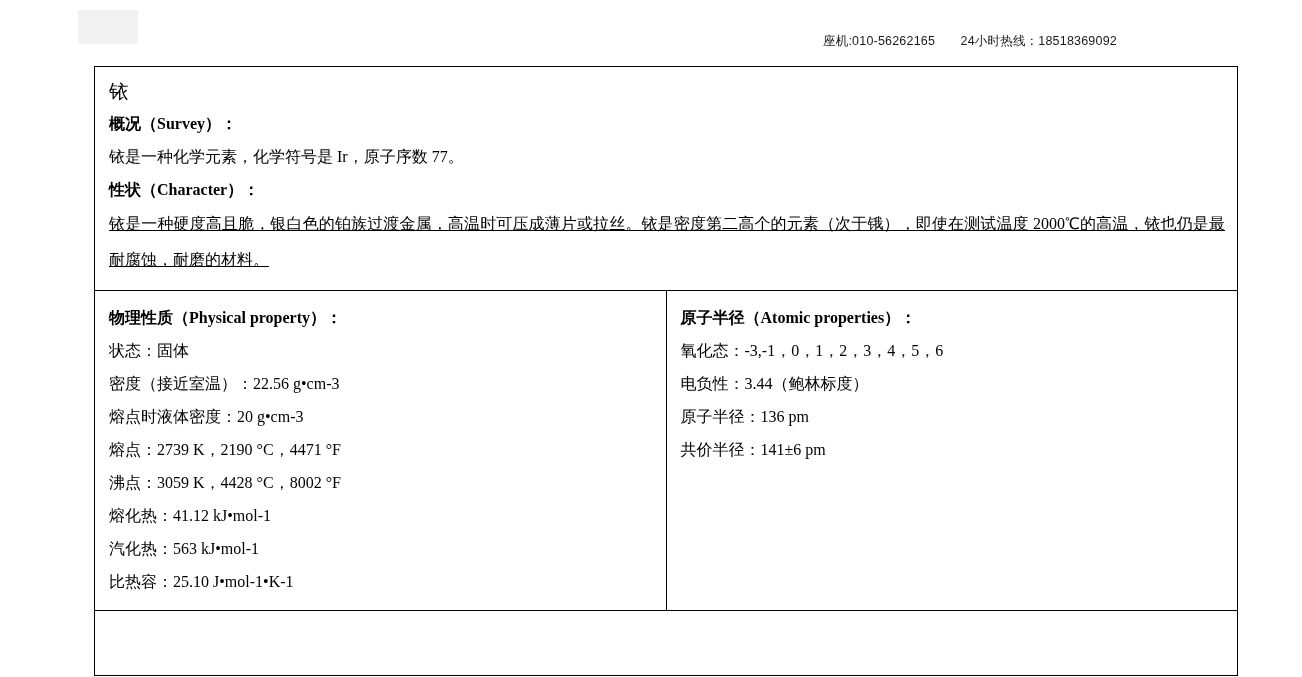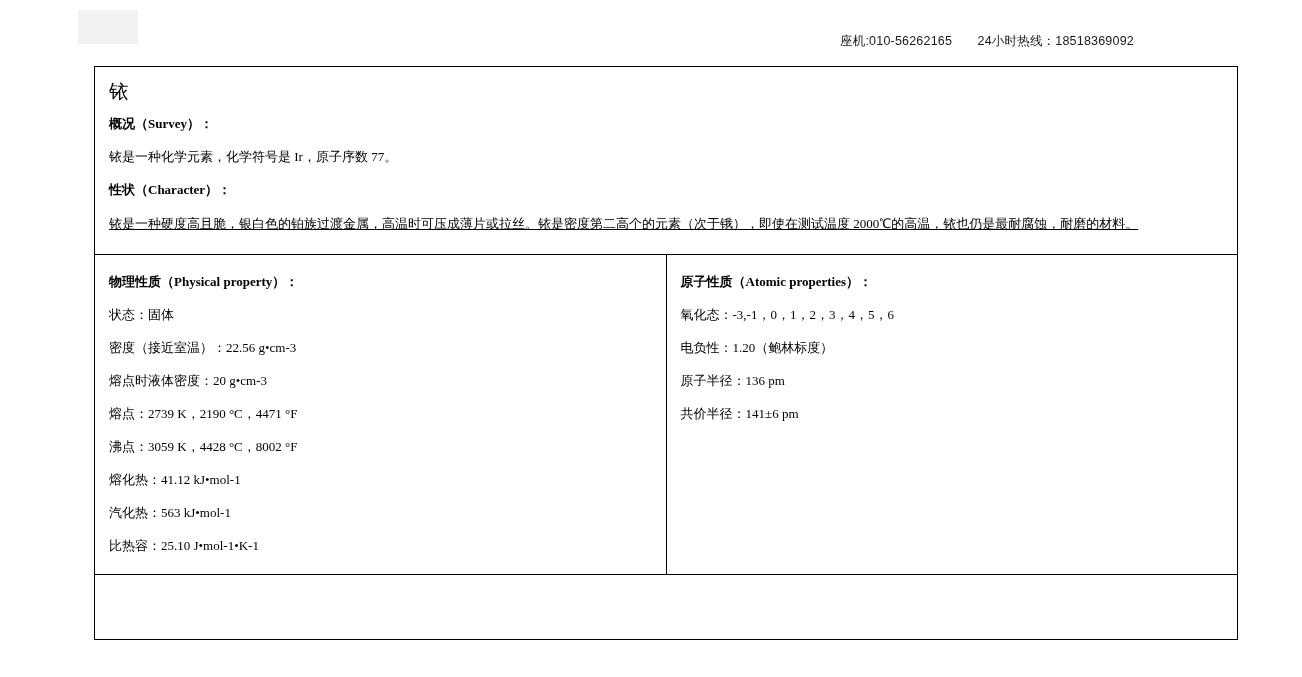--- a/index.html
+++ b/index.html
@@ -23,21 +23,21 @@
   .logo-box {
     position: absolute;
     left: 78px;
     top: 10px;
     width: 60px;
     height: 34px;
     background: #f2f2f2;
   }
   .header-contacts {
     position: absolute;
-    left: 840px;
+    left: 823px;
     top: 33px;
     font-family: "Liberation Sans", sans-serif;
     font-size: 12.5px;
     color: #1a1a1a;
     white-space: nowrap;
     letter-spacing: 0.2px;
   }
   .header-contacts .sep {
     display: inline-block;
     width: 18px;
@@ -59,21 +59,21 @@
     width: 1116px;
   }
   .cell-left {
     width: 532px;
     margin-left: 28px;
   }
   .cell-right {
     width: 584px;
   }
   .line {
-    font-size: 13px;
+    font-size: 16px;
     line-height: 33px;
     white-space: nowrap;
   }
   .line.wrap {
     white-space: normal;
     line-height: 36px;
     text-align: justify;
     text-decoration: underline;
   }
   .bold {
@@ -121,23 +121,23 @@
           <div class="line">状态：固体</div>
           <div class="line">密度（接近室温）：22.56 g•cm-3</div>
           <div class="line">熔点时液体密度：20 g•cm-3</div>
           <div class="line">熔点：2739 K，2190 °C，4471 °F</div>
           <div class="line">沸点：3059 K，4428 °C，8002 °F</div>
           <div class="line">熔化热：41.12 kJ•mol-1</div>
           <div class="line">汽化热：563 kJ•mol-1</div>
           <div class="line">比热容：25.10 J•mol-1•K-1</div>
         </td>
         <td class="cell-right">
-          <div class="line bold">原子性质（Atomic properties）：</div>
+          <div class="line bold">原子半径（Atomic properties）：</div>
           <div class="line">氧化态：-3,-1，0，1，2，3，4，5，6</div>
-          <div class="line">电负性：1.20（鲍林标度）</div>
+          <div class="line">电负性：3.44（鲍林标度）</div>
           <div class="line">原子半径：136 pm</div>
           <div class="line">共价半径：141±6 pm</div>
         </td>
       </tr>
       <tr>
         <td class="cell-top bottom-strip" colspan="2"></td>
       </tr>
     </tbody>
   </table>
 

